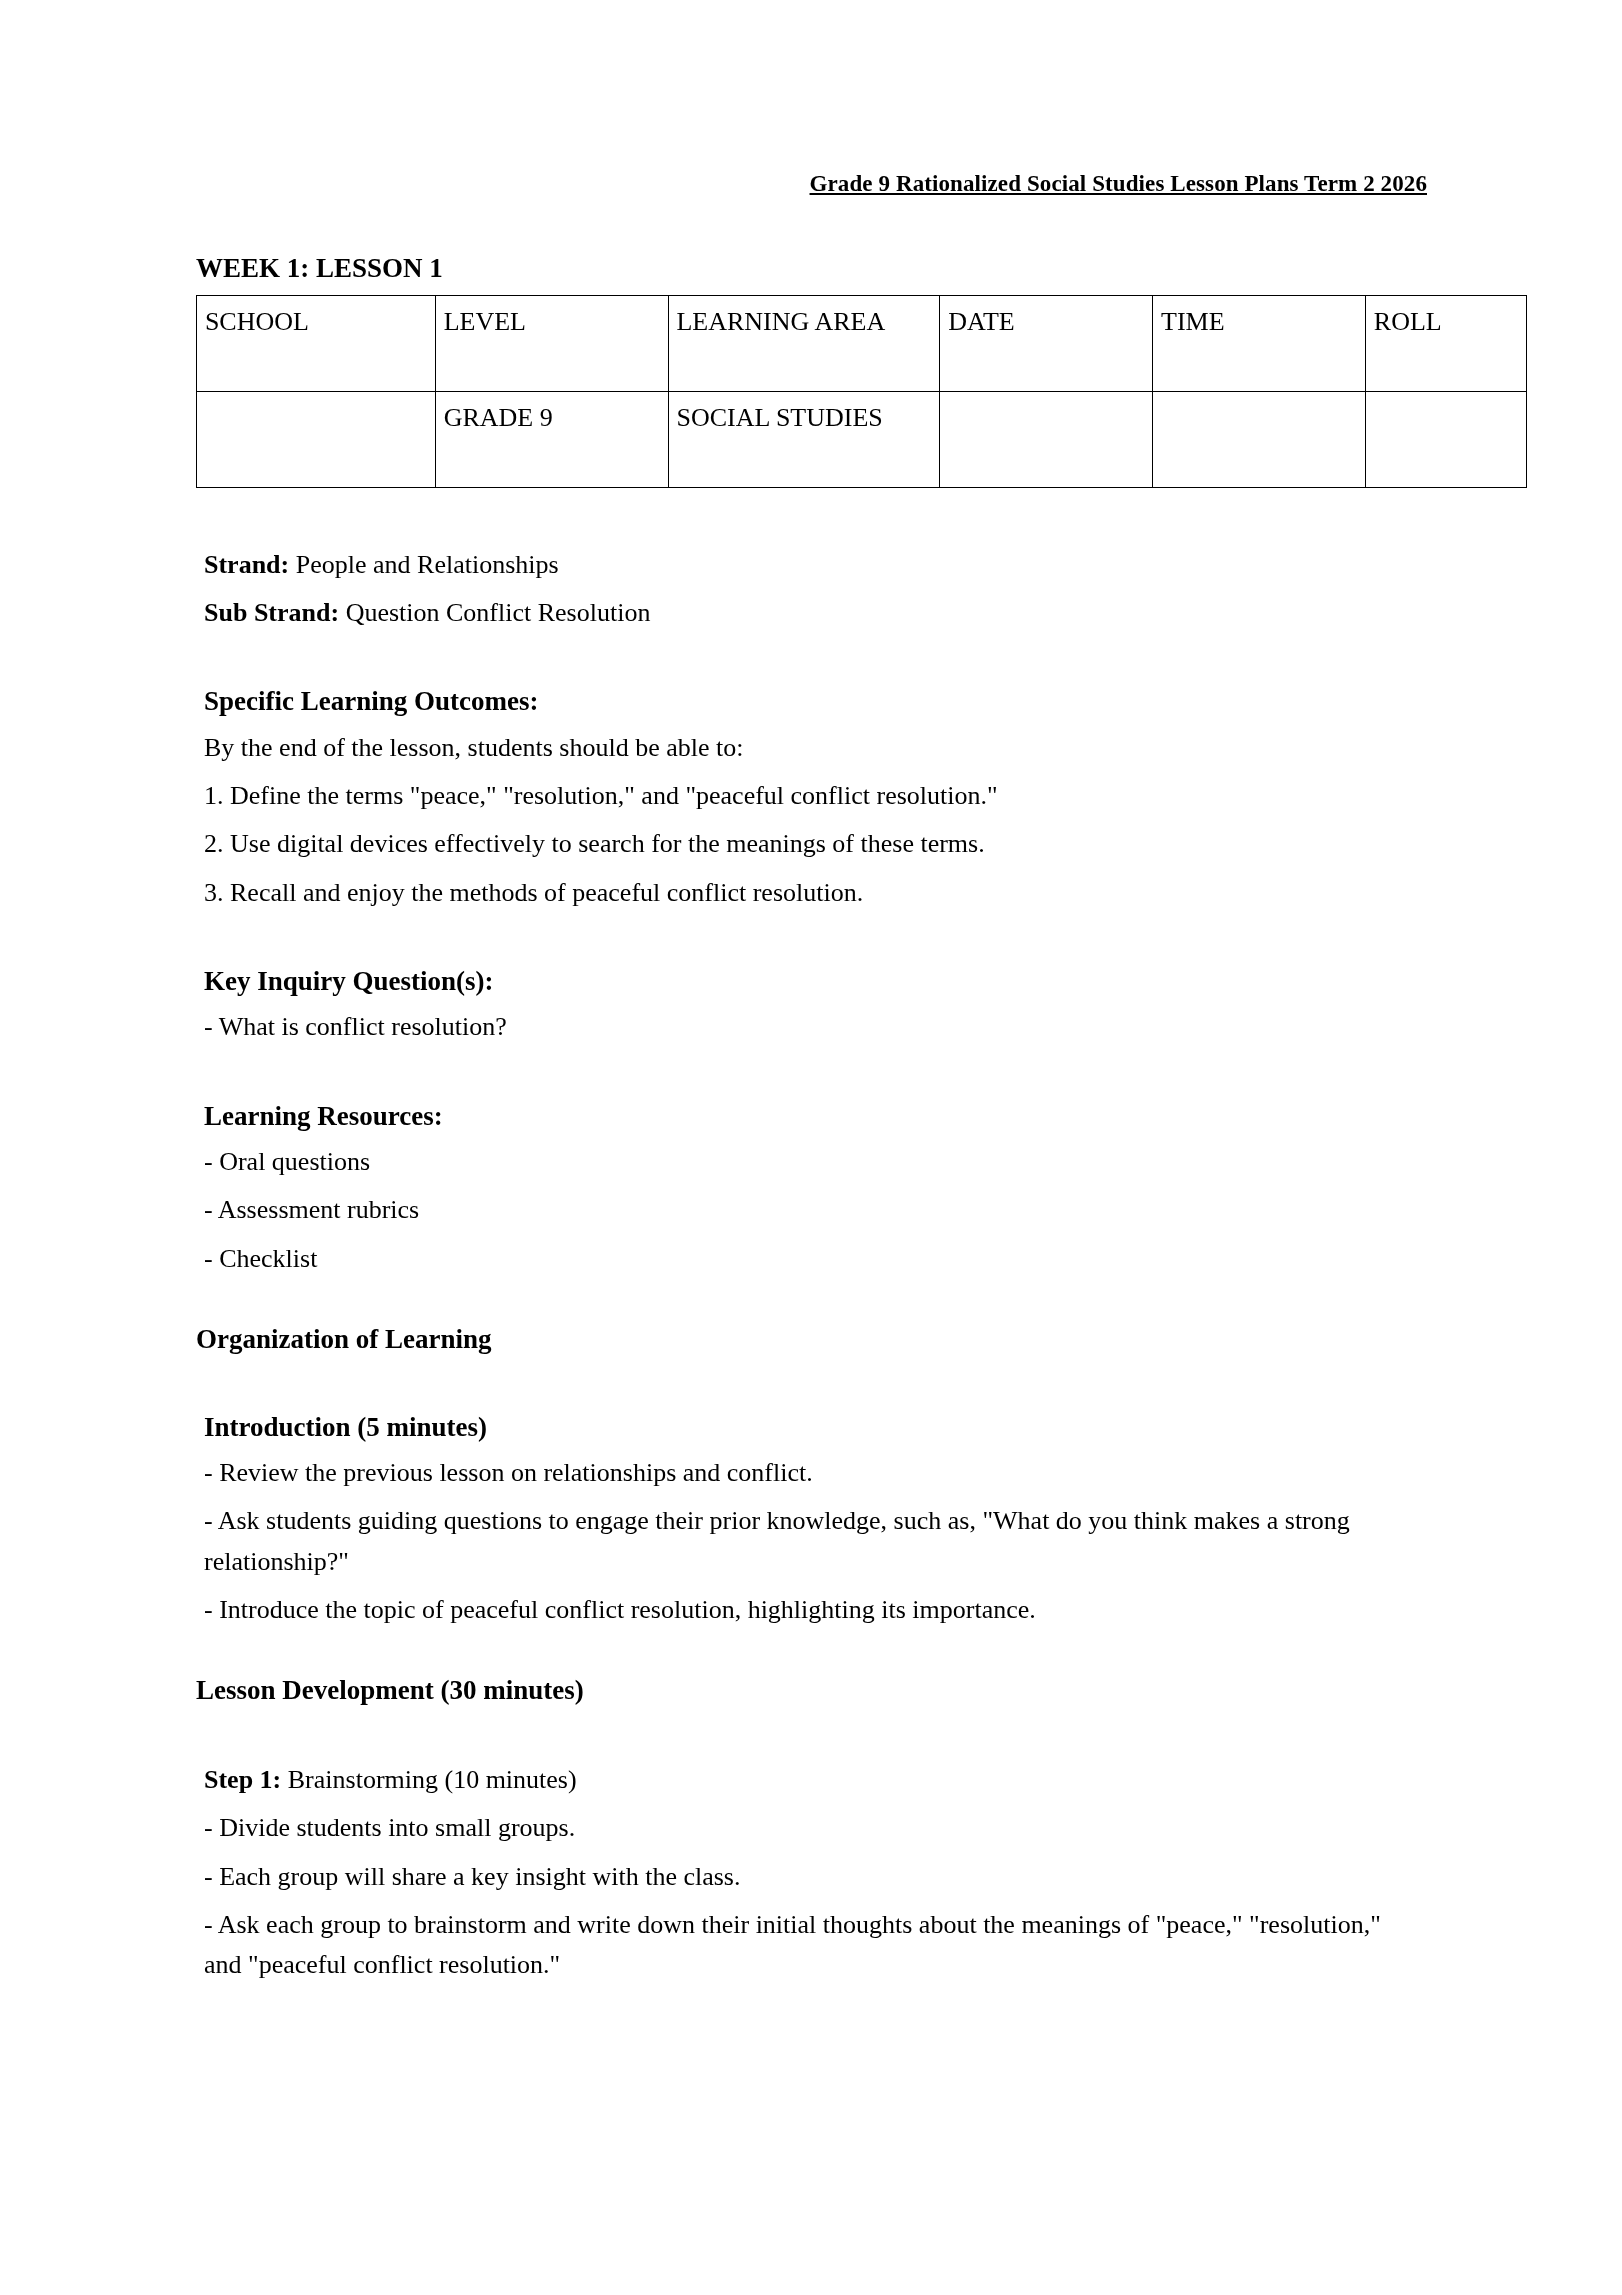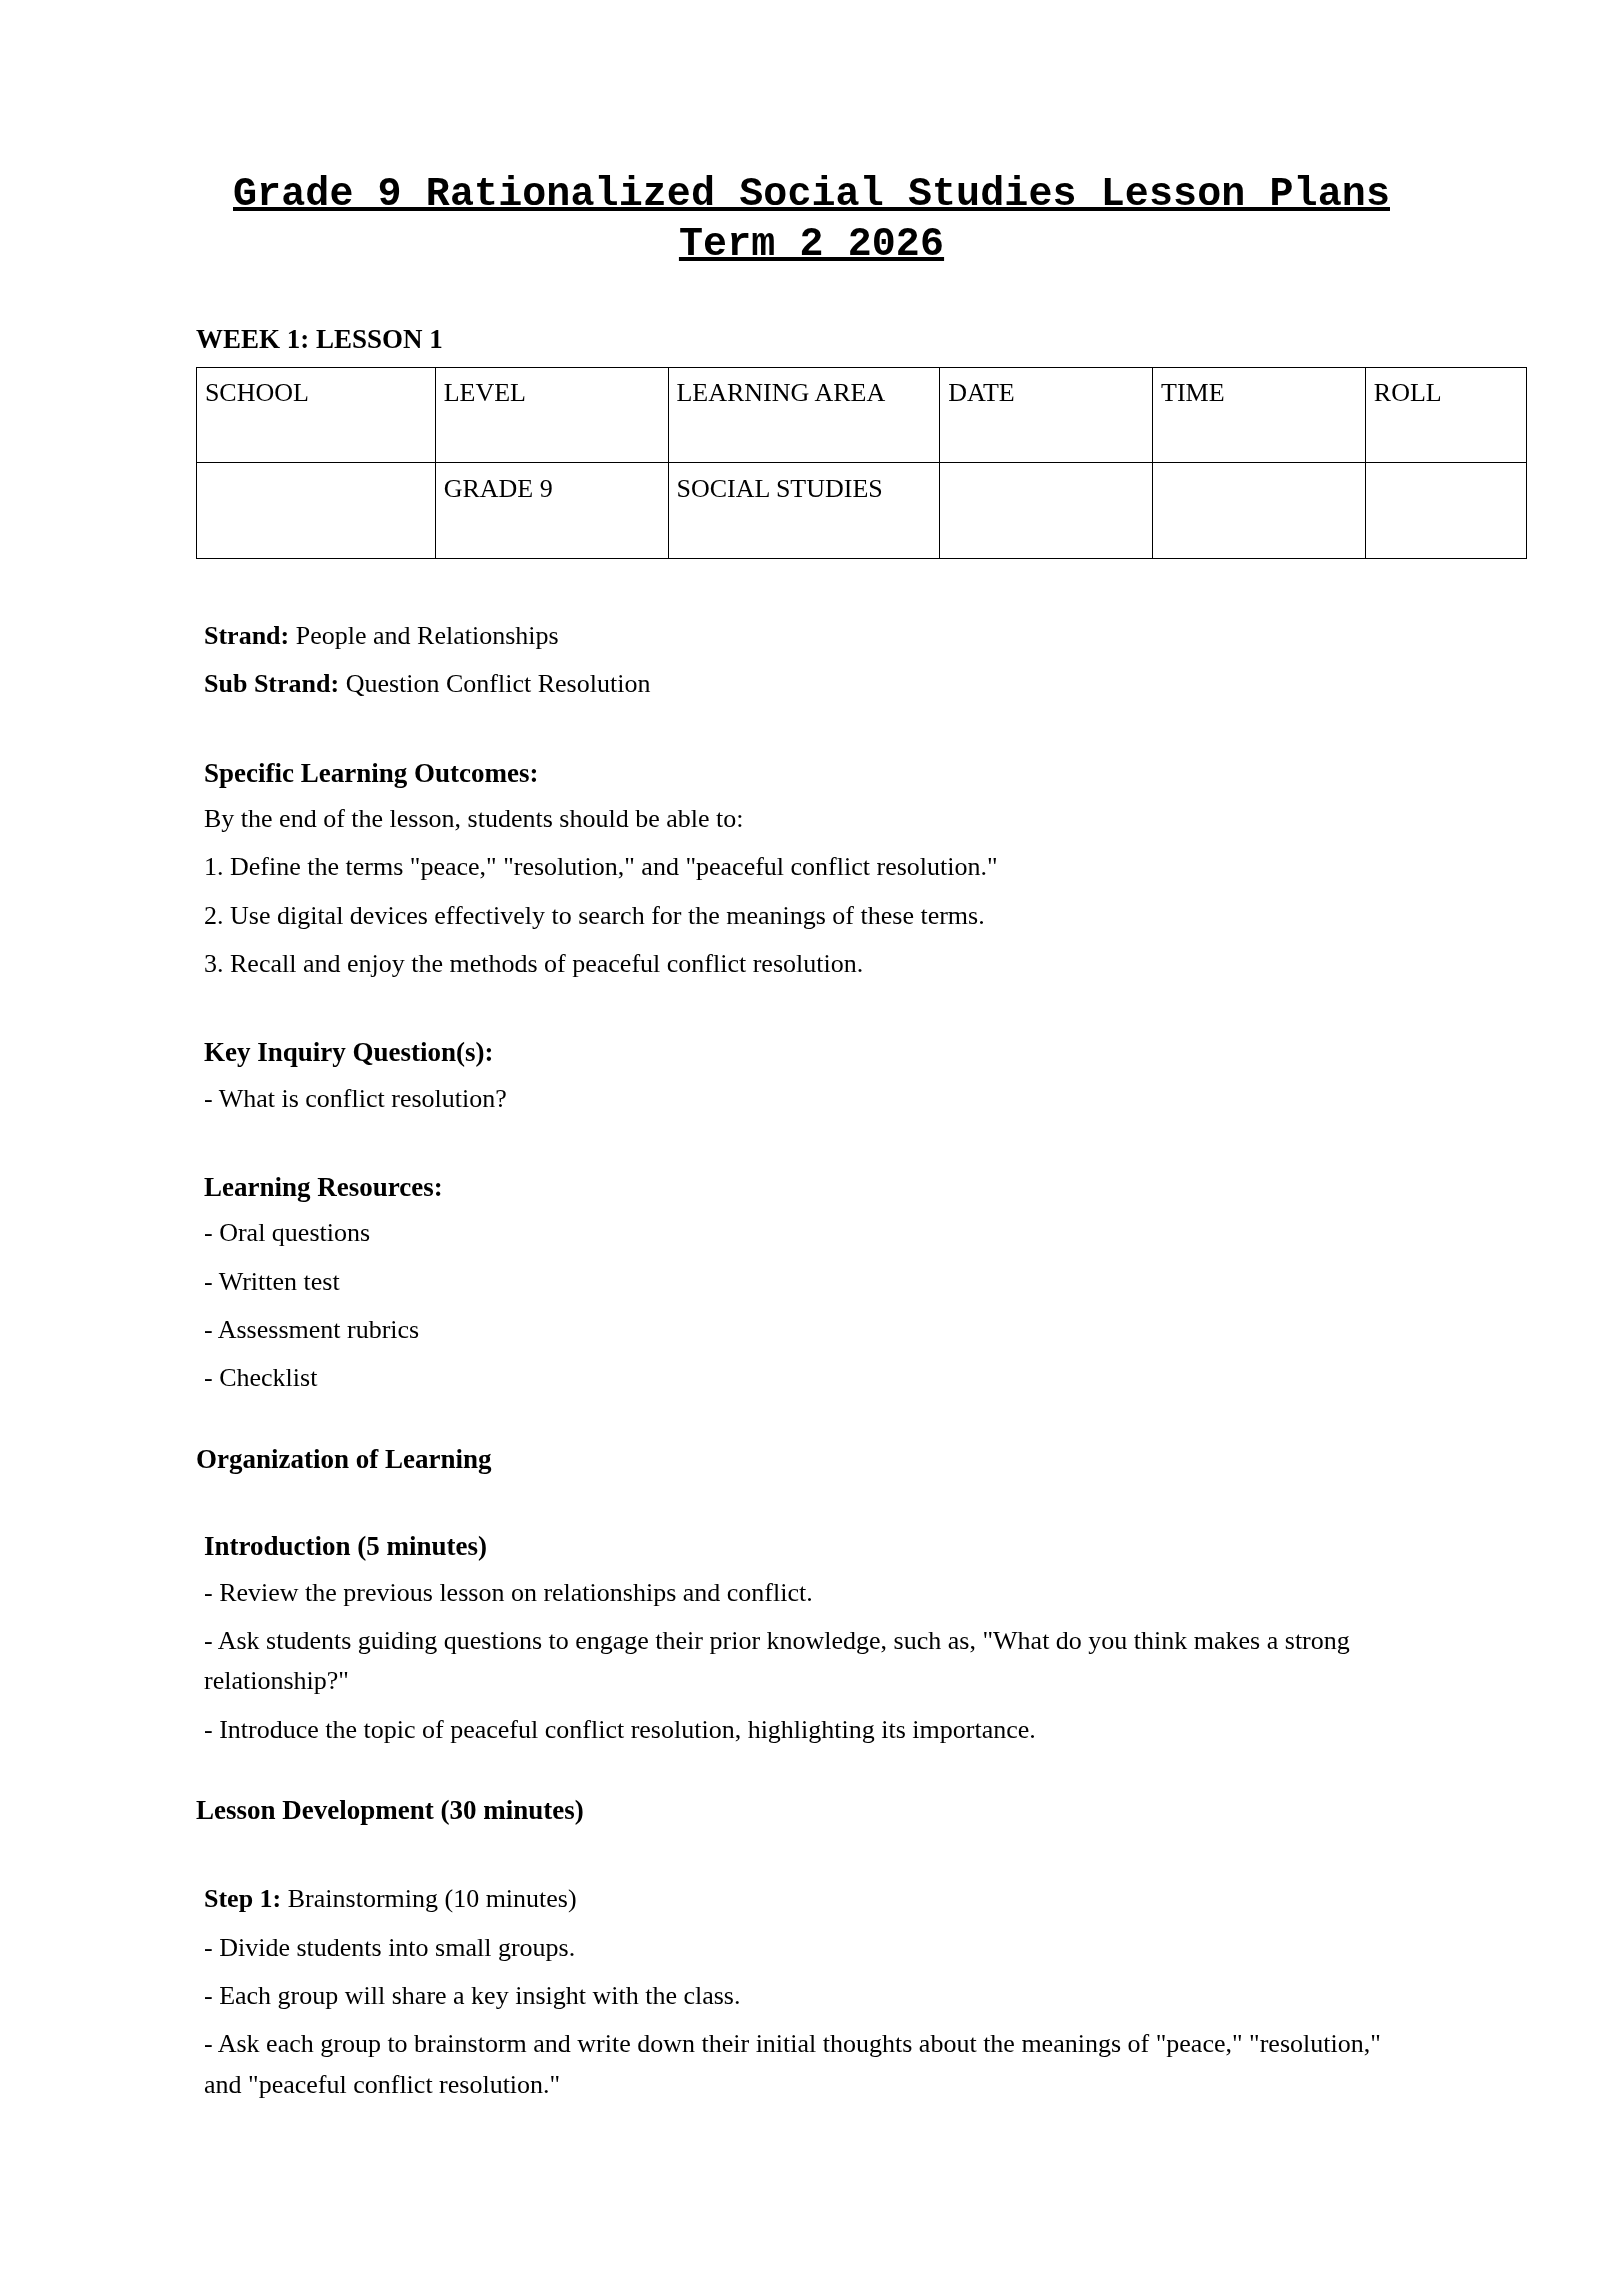--- a/index.html
+++ b/index.html
@@ -15,28 +15,27 @@
     -webkit-font-smoothing: antialiased;
   }
   .page {
     position: relative;
     width: 1623px;
     height: 2295px;
     box-sizing: border-box;
     padding: 170px 196px 0 196px;
   }
   .doc-title {
-    font-size: 40px;
+    font-size: 23px;
     font-weight: bold;
-    text-align: center;
+    text-align: right;
     text-decoration: underline;
     line-height: 1.25;
     margin: 0 0 51px 0;
     letter-spacing: 0.1px;
-    font-family: Liberation Mono, monospace;
   }
   .section-heading {
     font-size: 27px;
     font-weight: bold;
     margin: 0 0 9.2px 0;
     line-height: 1.35;
   }
   .body-line {
     font-size: 26px;
     line-height: 1.55;
@@ -121,21 +120,20 @@
   <div class="para-group">
     <p class="section-heading">Key Inquiry Question(s):</p>
     <p class="body-line">- What is conflict resolution?</p>
   </div>
 
   <div class="spacer-md"></div>
 
   <div class="para-group">
     <p class="section-heading">Learning Resources:</p>
     <p class="body-line">- Oral questions</p>
-    <p class="body-line">- Written test</p>
     <p class="body-line">- Assessment rubrics</p>
     <p class="body-line">- Checklist</p>
   </div>
 
   <div class="spacer-md"></div>
 
   <p class="section-heading">Organization of Learning</p>
 
   <div class="spacer-md"></div>
 

